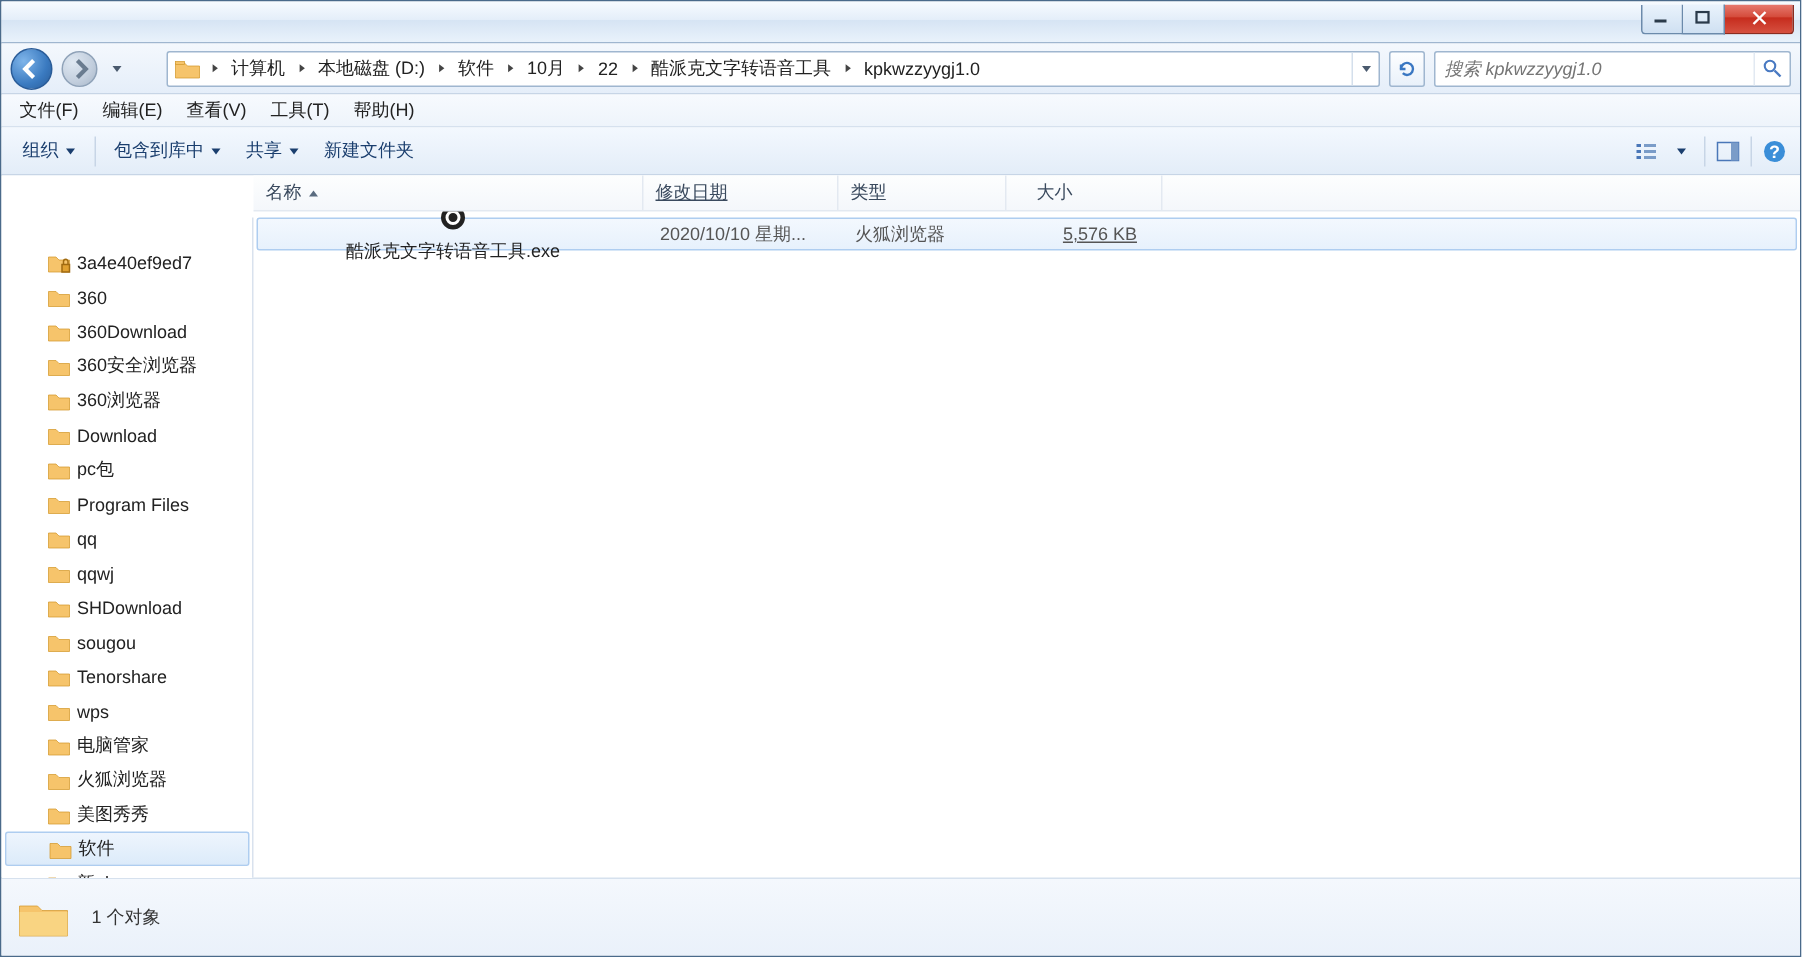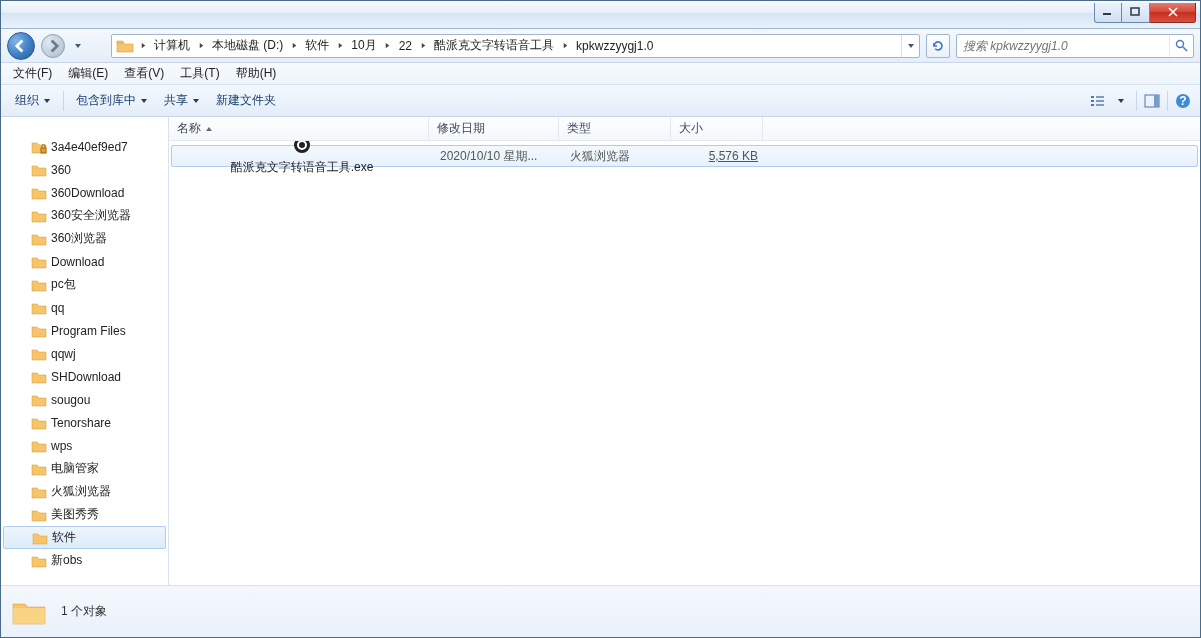--- a/index.html
+++ b/index.html
@@ -42,36 +42,36 @@
 
 .toolbar{height:32px;background:linear-gradient(#f3f8fe,#e3edf8);display:flex;align-items:center;padding:0 6px;border-bottom:1px solid #c7d5e6;}
 .tool-btn{padding:4px 8px;display:flex;align-items:center;gap:4px;color:#1a3e6e;border-radius:2px;justify-content:space-between;}
 .tool-sep{width:1px;height:20px;background:#c7d5e6;margin:0 4px;}
 .tool-drop svg{width:8px;height:8px;fill:#1a3e6e;}
 .toolbar .spacer{flex:1;}
 .tool-icon{width:22px;height:22px;display:flex;align-items:center;justify-content:center;border-radius:2px;}
 
 
 .main{flex:1;display:flex;min-height:0;background:#fff;}
-.sidebar{width:168px;border-right:1px solid #d9e2ee;overflow-y:auto;overflow-x:hidden;background:#fff;padding-top:18px; position:relative;}
+.sidebar{width:168px;border-right:1px solid #d9e2ee;overflow-y:auto;overflow-x:hidden;background:#fff;padding-top:18px; position:relative;margin-top:28px;}
 .sidebar::-webkit-scrollbar{width:17px;}
 .sidebar::-webkit-scrollbar-track{background:#f0f0f0;border-left:1px solid #d9d9d9;}
 .sidebar::-webkit-scrollbar-thumb{background:linear-gradient(to right,#e8eef6,#c9d6e6);border:1px solid #a7b8cc;border-radius:2px;}
 .tree-item{display:flex;align-items:center;height:23px;padding-left:30px;gap:4px;color:#222;white-space:nowrap;}
 .tree-item.selected{background:linear-gradient(#eef5fd,#dcebfa);border:1px solid #aecdf0;border-radius:2px;margin:0 2px;padding-left:28px;}
 .folder-ico{width:16px;height:14px;flex-shrink:0;}
 
 
 .content{flex:1;display:flex;flex-direction:column;min-width:0;}
 .col-header{height:24px;display:flex;align-items:center;border-bottom:1px solid #e3e9f1;background:linear-gradient(#fdfefe,#f4f7fb);}
 .col{padding:0 8px;color:#3a4a5e;border-right:1px solid #e3e9f1;height:100%;display:flex;align-items:center;}
 .col.name{width:260px;}
-.col.date{width:130px;}
+.col.date{width:130px;text-decoration:underline;}
 .col.type{width:112px;}
-.col.size{width:92px;justify-content:flex-start;}
+.col.size{width:92px;justify-content:flex-start;margin-left:12px;}
 .sort-arrow{margin-left:4px;}
 .file-list{flex:1;overflow:auto;padding:4px 2px;}
 .file-row{display:flex;align-items:center;height:22px;border:1px solid #aecdf0;background:linear-gradient(#f3f8fe,#e7f1fc);border-radius:2px;}
 .file-row .c{padding:0 8px;color:#222;white-space:nowrap;overflow:hidden;text-overflow:ellipsis;flex-direction:column;}
 .file-row .c.name{width:260px;display:flex;align-items:center;gap:6px;}
 .file-row .c.date{width:130px;color:#555;}
 .file-row .c.type{width:112px;color:#555;}
 .file-row .c.size{width:92px;text-align:right;color:#555;text-decoration:underline;}
 .exe-ico{width:16px;height:16px;border-radius:50%;background:#222;display:flex;align-items:center;justify-content:center;flex-shrink:0;}
 .exe-ico::before{content:"";width:6px;height:6px;border:2px solid #fff;border-radius:50%;}
@@ -308,27 +308,27 @@
         <div class="tree-item">
           <svg class="folder-ico" viewBox="0 0 16 14">
             <path class="folder-svg" d="M1 3 h5 l2 2 h7 v8 h-14 z"></path>
           </svg>
           <span>pc包</span>
         </div>
         <div class="tree-item">
           <svg class="folder-ico" viewBox="0 0 16 14">
             <path class="folder-svg" d="M1 3 h5 l2 2 h7 v8 h-14 z"></path>
           </svg>
+          <span>Program Files</span>
+        </div>
+        <div class="tree-item">
+          <svg class="folder-ico" viewBox="0 0 16 14">
+            <path class="folder-svg" d="M1 3 h5 l2 2 h7 v8 h-14 z"></path>
+          </svg>
           <span>qq</span>
-        </div>
-        <div class="tree-item">
-          <svg class="folder-ico" viewBox="0 0 16 14">
-            <path class="folder-svg" d="M1 3 h5 l2 2 h7 v8 h-14 z"></path>
-          </svg>
-          <span>Program Files</span>
         </div>
         <div class="tree-item">
           <svg class="folder-ico" viewBox="0 0 16 14">
             <path class="folder-svg" d="M1 3 h5 l2 2 h7 v8 h-14 z"></path>
           </svg>
           <span>qqwj</span>
         </div>
         <div class="tree-item">
           <svg class="folder-ico" viewBox="0 0 16 14">
             <path class="folder-svg" d="M1 3 h5 l2 2 h7 v8 h-14 z"></path>

